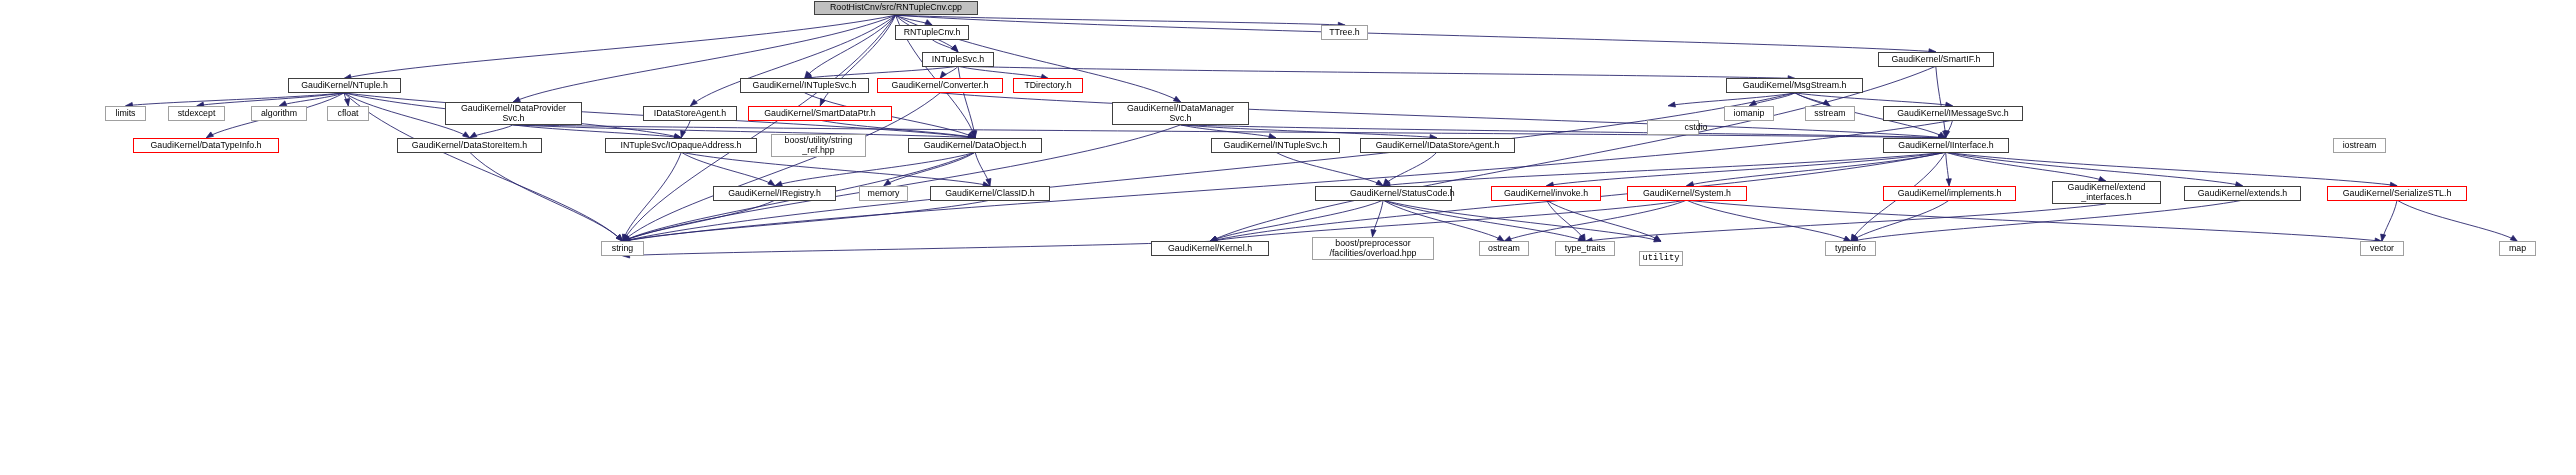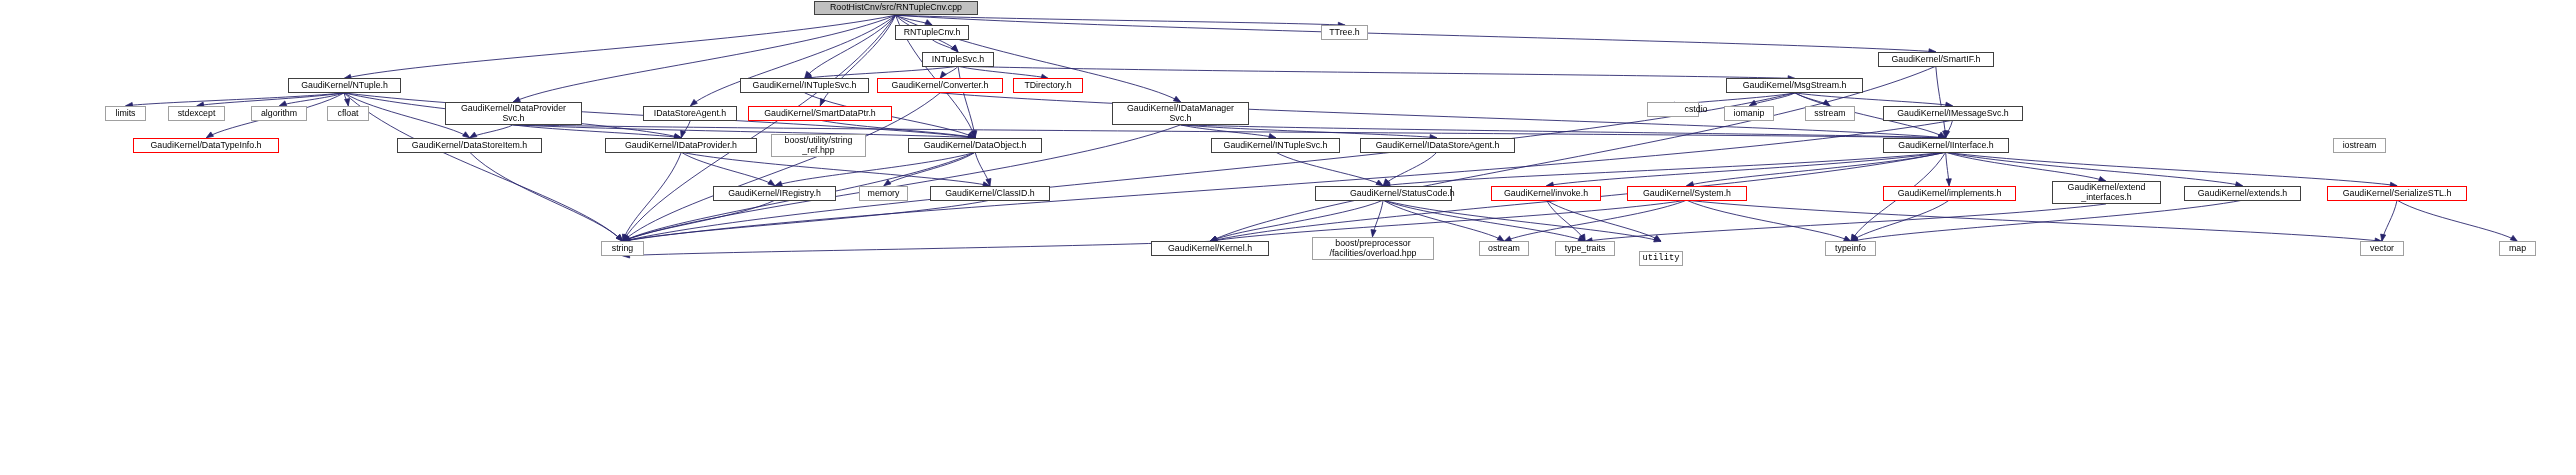--- a/index.html
+++ b/index.html
@@ -207,31 +207,31 @@
     <div class="node hdr" style="left: 740px; top: 78px; width: 129px; height: 14.5px;">GaudiKernel/INTupleSvc.h</div>
     <div class="node red" style="left: 877px; top: 78px; width: 126px; height: 14.5px;">GaudiKernel/Converter.h</div>
     <div class="node red" style="left: 1013px; top: 78px; width: 70px; height: 14.5px;">TDirectory.h</div>
     <div class="node hdr" style="left: 1726px; top: 78px; width: 137px; height: 14.5px;">GaudiKernel/MsgStream.h</div>
     <div class="node hdr" style="left: 445px; top: 102px; width: 137px; height: 23px;">GaudiKernel/IDataProvider
 Svc.h</div>
     <div class="node hdr" style="left: 643px; top: 106px; width: 94px; height: 14.5px;">IDataStoreAgent.h</div>
     <div class="node red" style="left: 748px; top: 106px; width: 144px; height: 14.5px;">GaudiKernel/SmartDataPtr.h</div>
     <div class="node hdr" style="left: 1112px; top: 102px; width: 137px; height: 23px;">GaudiKernel/IDataManager
 Svc.h</div>
-    <div class="node plain" style="left: 1647px; top: 102px; width: 29px; height: 14.5px; padding-left: 48px;">cstdio</div>
+    <div class="node plain" style="left: 1647px; top: 120px; width: 29px; height: 14.5px; padding-left: 48px;">cstdio</div>
     <div class="node plain" style="left: 1724px; top: 106px; width: 50px; height: 14.5px;">iomanip</div>
     <div class="node plain" style="left: 1805px; top: 106px; width: 50px; height: 14.5px;">sstream</div>
     <div class="node hdr" style="left: 1883px; top: 106px; width: 140px; height: 14.5px;">GaudiKernel/IMessageSvc.h</div>
     <div class="node plain" style="left: 105px; top: 106px; width: 41px; height: 14.5px;">limits</div>
     <div class="node plain" style="left: 168px; top: 106px; width: 57px; height: 14.5px;">stdexcept</div>
     <div class="node plain" style="left: 251px; top: 106px; width: 56px; height: 14.5px;">algorithm</div>
     <div class="node plain" style="left: 327px; top: 106px; width: 42px; height: 14.5px;">cfloat</div>
     <div class="node red" style="left: 133px; top: 138px; width: 146px; height: 14.5px;">GaudiKernel/DataTypeInfo.h</div>
     <div class="node hdr" style="left: 397px; top: 138px; width: 145px; height: 14.5px;">GaudiKernel/DataStoreItem.h</div>
-    <div class="node hdr" style="left: 605px; top: 138px; width: 152px; height: 14.5px;">GaudiKernel/IDataProvider.h</div>
+    <div class="node hdr" style="left: 605px; top: 138px; width: 152px; height: 14.5px;">INTupleSvc/IOpaqueAddress.h</div>
     <div class="node plain" style="left: 771px; top: 134px; width: 95px; height: 23px;">boost/utility/string
 _ref.hpp</div>
     <div class="node hdr" style="left: 908px; top: 138px; width: 134px; height: 14.5px;">GaudiKernel/DataObject.h</div>
     <div class="node hdr" style="left: 1211px; top: 138px; width: 129px; height: 14.5px;">GaudiKernel/INTupleSvc.h</div>
     <div class="node hdr" style="left: 1360px; top: 138px; width: 155px; height: 14.5px;">GaudiKernel/IDataStoreAgent.h</div>
     <div class="node hdr" style="left: 1883px; top: 138px; width: 126px; height: 14.5px;">GaudiKernel/IInterface.h</div>
     <div class="node plain" style="left: 2333px; top: 138px; width: 53px; height: 14.5px;">iostream</div>
     <div class="node hdr" style="left: 713px; top: 186px; width: 123px; height: 14.5px;">GaudiKernel/IRegistry.h</div>
     <div class="node plain" style="left: 859px; top: 186px; width: 49px; height: 14.5px;">memory</div>
     <div class="node hdr" style="left: 930px; top: 186px; width: 120px; height: 14.5px;">GaudiKernel/ClassID.h</div>

